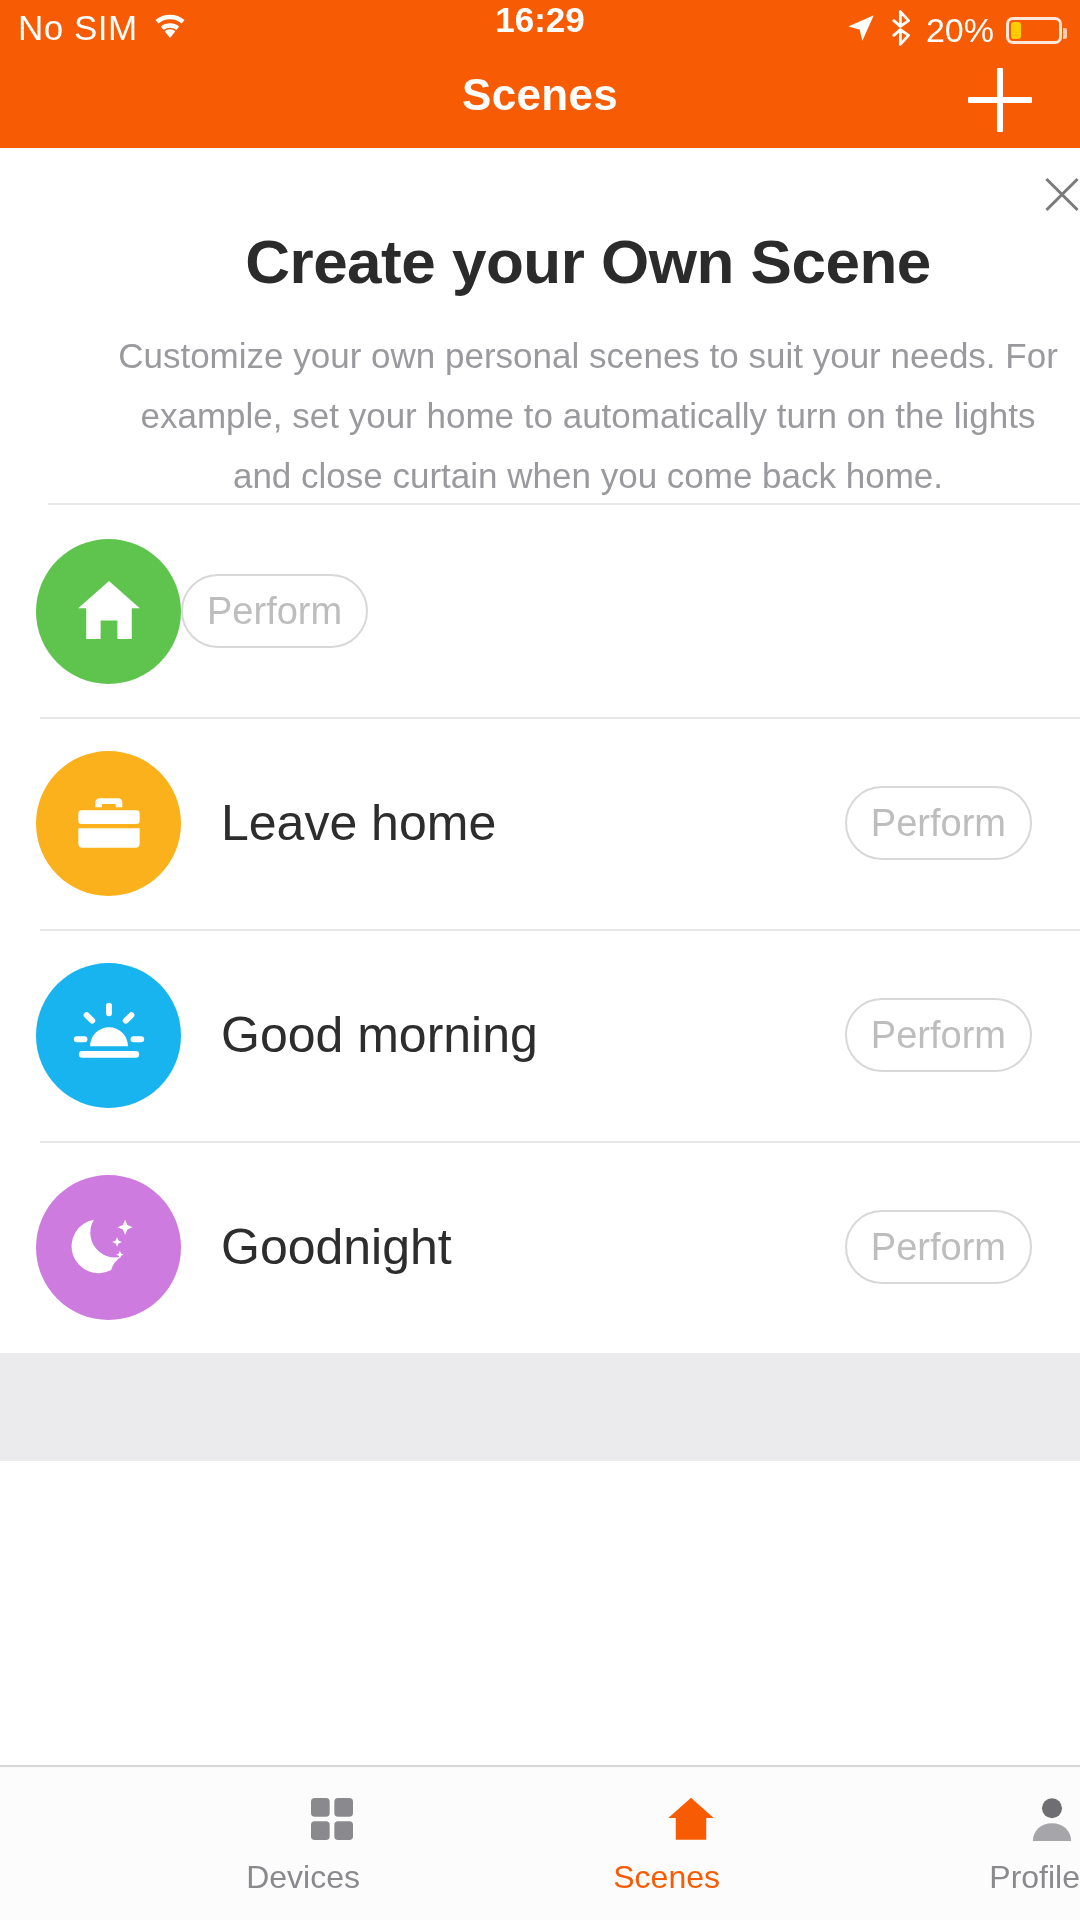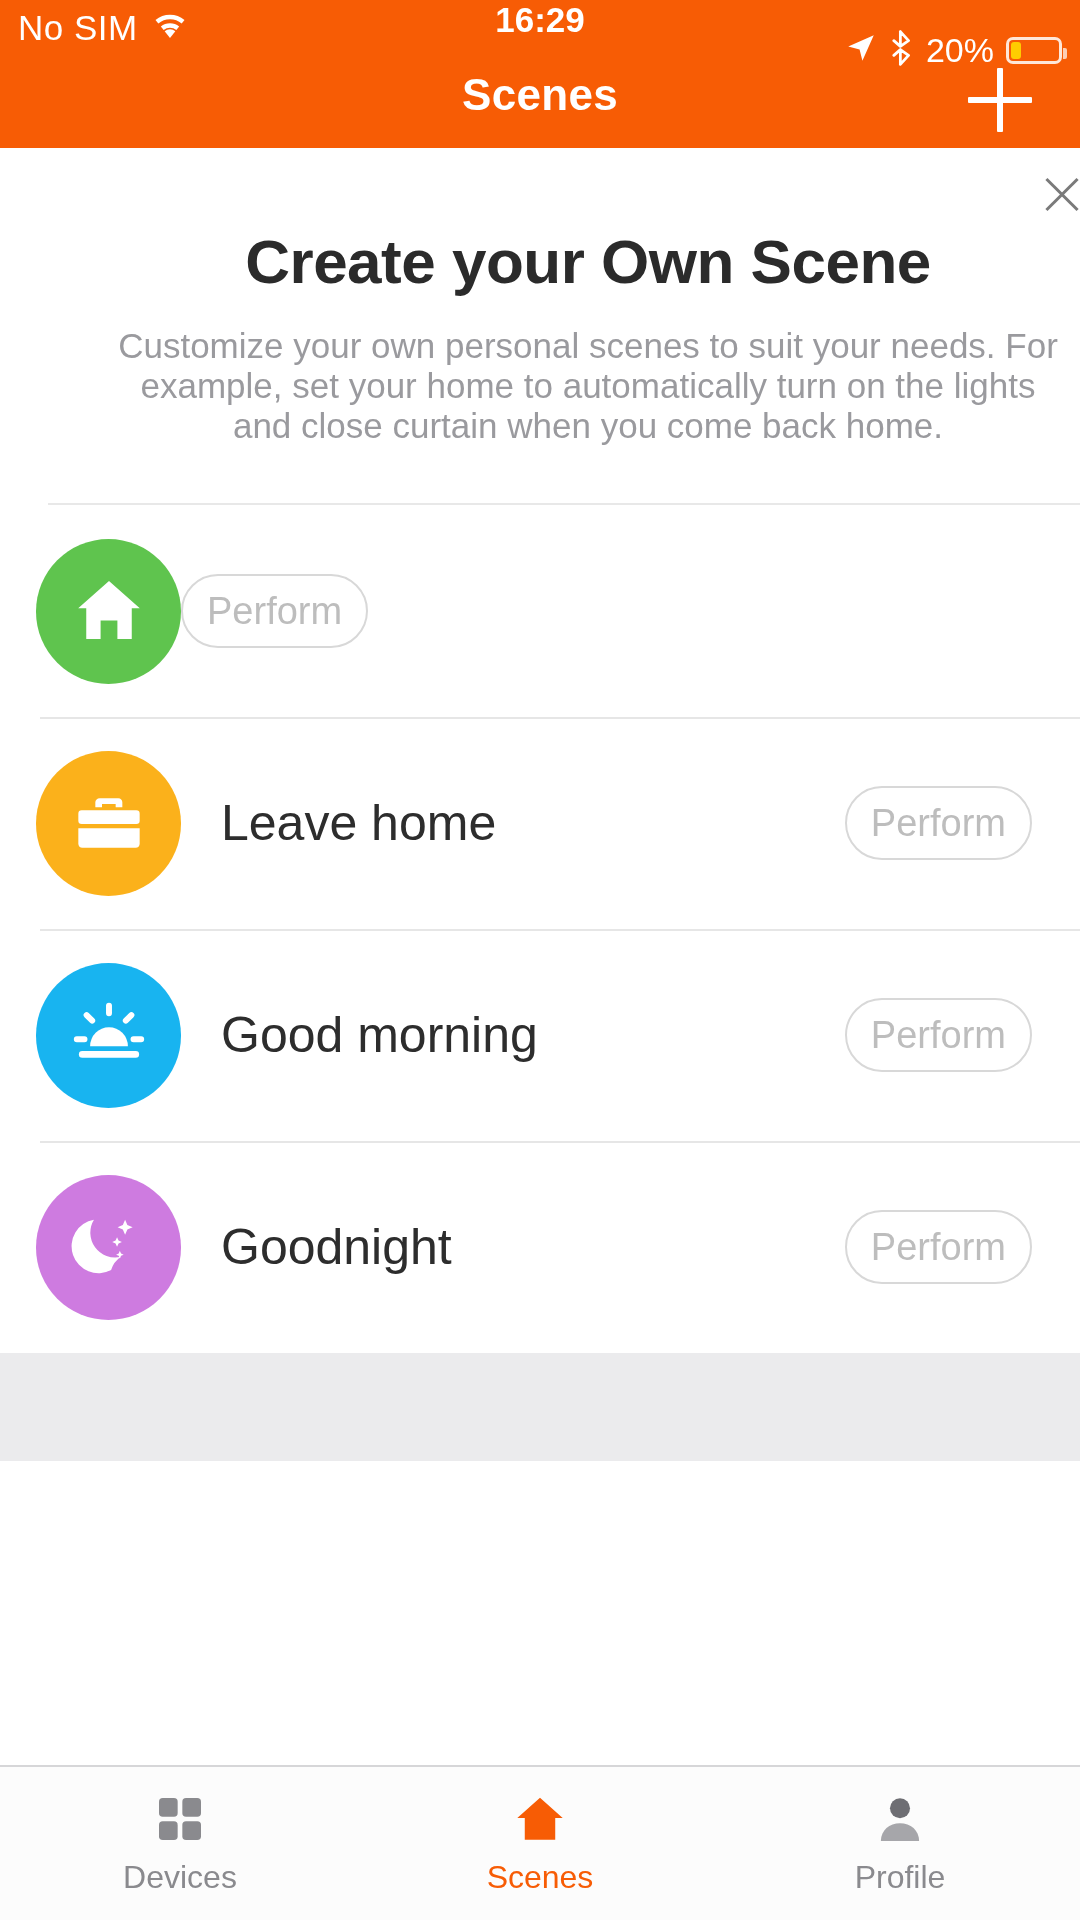--- a/index.html
+++ b/index.html
@@ -26,21 +26,21 @@
     color:#fff;
   }
   .sb-carrier { font-size:35px; color:#ffffff; letter-spacing:.5px; }
   .wifi-icon { display:block; }
   .sb-center {
     position:absolute; left:0; width:1080px; top:0;
     text-align:center; color:#ffffff; font-size:35px; font-weight:600;
   }
   .sb-right {
     position:absolute; right:18px; top:10px;
-    display:flex; align-items:center; gap:12px; color:#fff;margin-top:20px;
+    display:flex; align-items:center; gap:12px; color:#fff;
   }
   .sb-pct { font-size:34px; color:#ffffff; }
   .battery {
     position:relative; width:56px; height:27px;
     border:3px solid rgba(255,255,255,.85); border-radius:7px;
   }
   .battery::after {
     content:""; position:absolute; right:-8px; top:8px;
     width:4px; height:11px; background:rgba(255,255,255,.7);
     border-radius:0 2px 2px 0;
@@ -82,21 +82,21 @@
   .close-btn span:last-child  { transform:rotate(-45deg); }
 
   .promo-title {
     position:absolute; left:0; top:78px; width:1080px;
     text-align:center; color:#2B2B2B;
     font-size:62px; font-weight:700; letter-spacing:-.5px;
   }
   .promo-desc {
     position:absolute; left:60px; top:178px; width:960px;
     text-align:center; color:#9A9A9E;
-    font-size:35px; line-height:40px; font-weight:400;
+    font-size:35px; line-height:60px; font-weight:400;
   }
 
   
   .scene-list { position:absolute; top:505px; left:0; width:1080px; }
   .scene-row {
     position:relative; height:212px; width:1080px;
     display:flex; align-items:center; background:#ffffff;
   }
   .scene-row + .scene-row::before {
     content:""; position:absolute; left:40px; top:0;
@@ -128,21 +128,21 @@
   }
 
   
   .tabbar {
     position:absolute; left:0; bottom:0; width:1080px; height:155px;
     background:#FCFCFC; border-top:2px solid #D6D6D8;
     display:flex; align-items:center;
   }
   .tab {
     flex:1 1 0; height:155px;
-    display:flex; flex-direction:column; align-items:center; justify-content:center;
+    display:flex; flex-direction:column; align-items:flex-end; justify-content:center;
     gap:12px; cursor:pointer;
   }
   .tab-label { font-size:32px; color:#8A8A8E; }
   .tab.active .tab-label { color:#F75C05; }
   .tab-ico { height:56px; display:flex; align-items:center; justify-content:center; }
 </style>
 </head>
 <body>
 
 <div id="screen">

